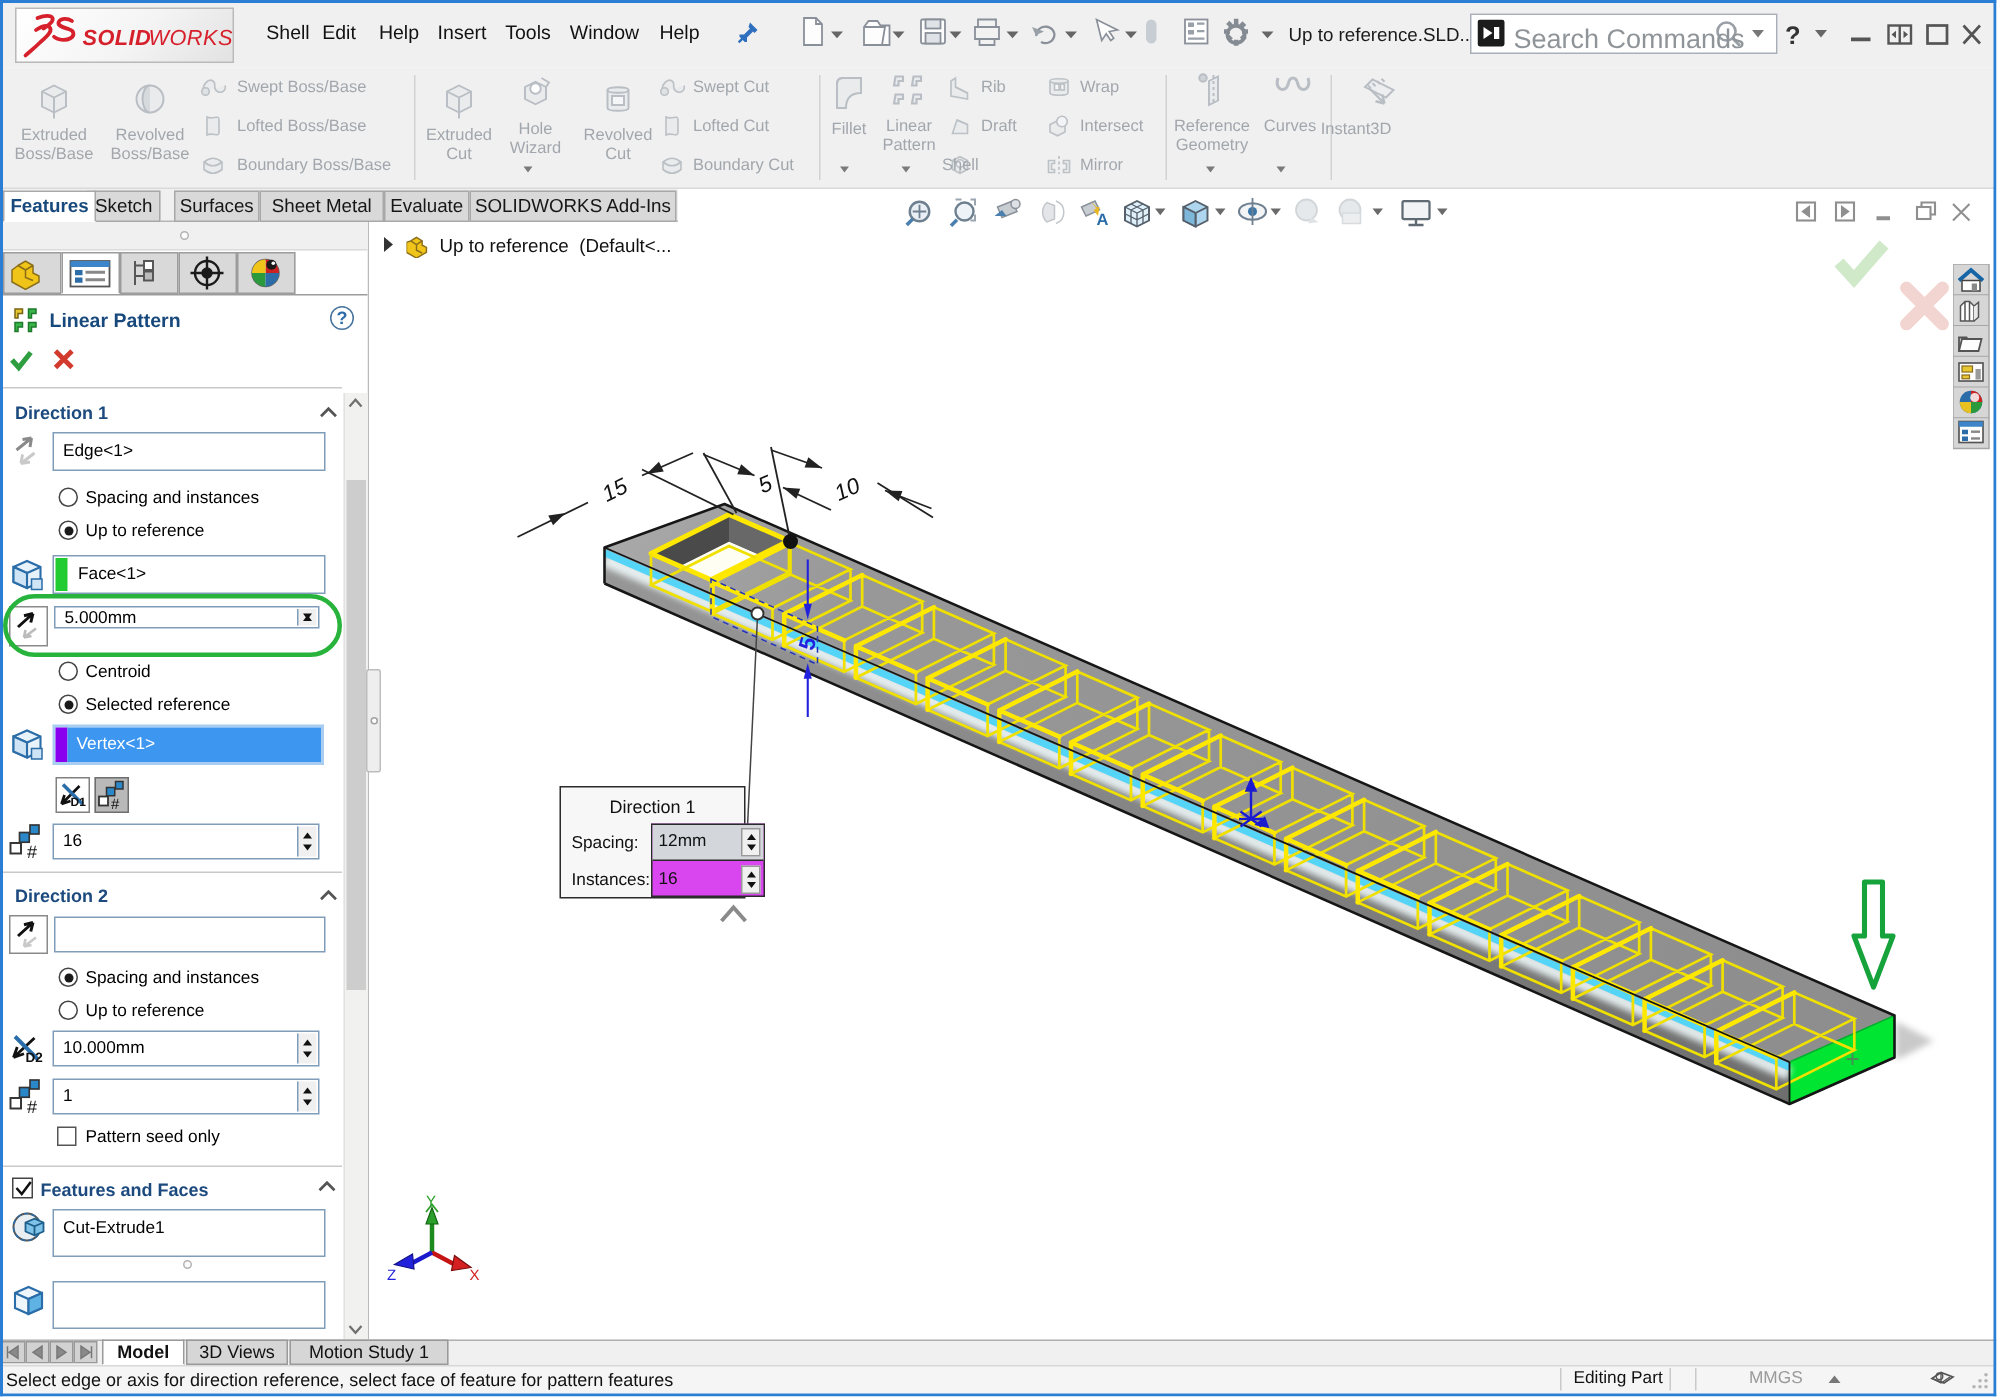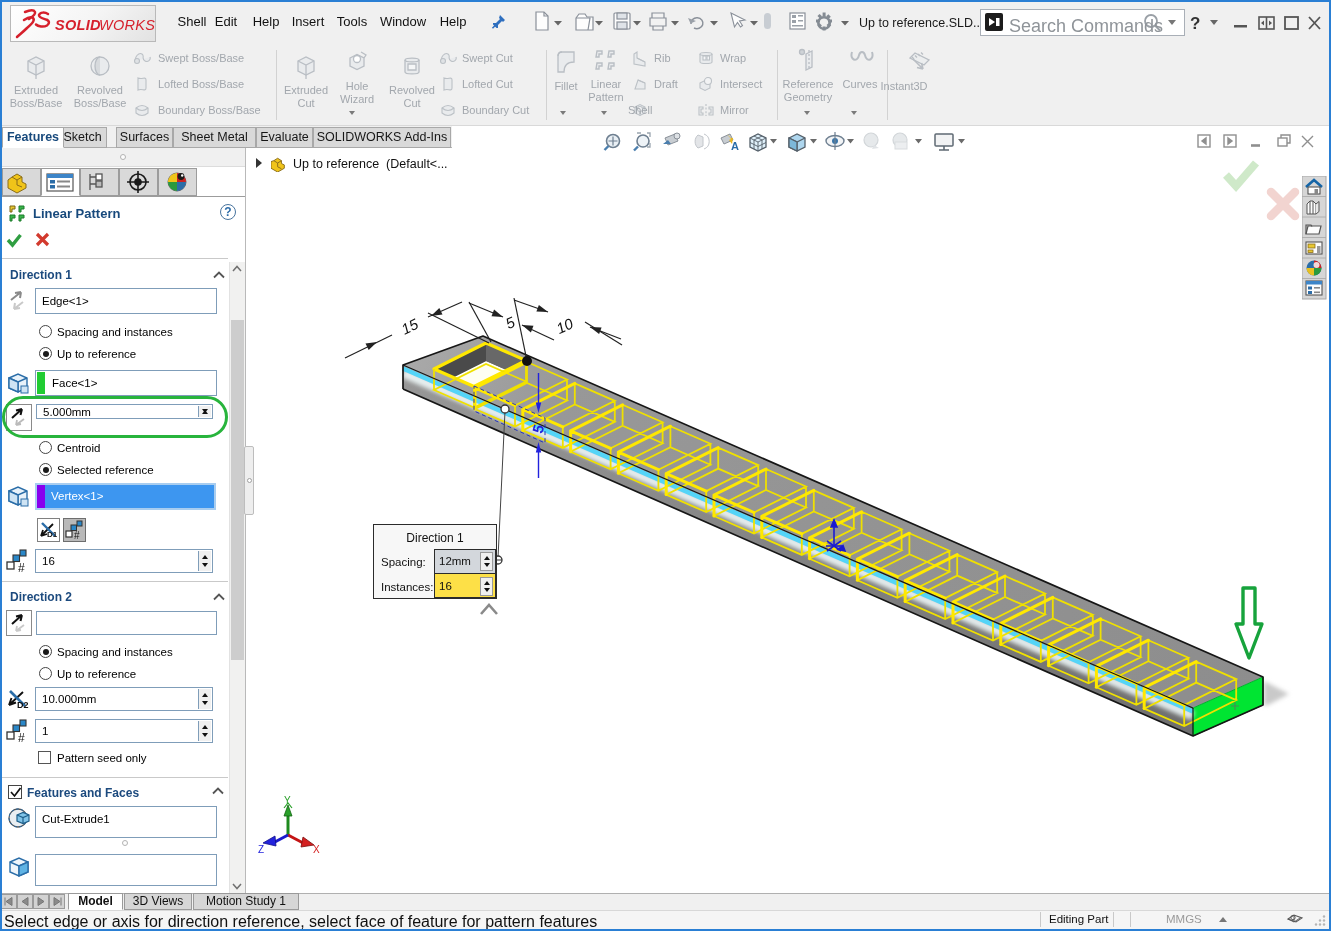--- a/index.html
+++ b/index.html
@@ -667,21 +667,21 @@
 <line x1="288" y1="835" x2="305" y2="844" stroke="#c41414" stroke-width="3"></line>
 <path d="M303,837 l11,8 -13,2 z" fill="#d42020" stroke="#7a0e0e" stroke-width="0.8"></path>
 <text x="313" y="853" font-size="10" fill="#d42020" font-family="Liberation Sans">X</text>
 <line x1="288" y1="835" x2="273" y2="843" stroke="#1a1acc" stroke-width="3"></line>
 <path d="M275,836 l-12,7 13,3 z" fill="#2222dd" stroke="#111188" stroke-width="0.8"></path>
 <text x="258" y="853" font-size="10" fill="#2222dd" font-family="Liberation Sans">Z</text>
 </g>
   </svg>
 <div class="abs" style="left:373px;top:524px;width:124px;height:75px;background:#f7f7f7;border:1.5px solid #2b2b2b;z-index:8">
 <div class="abs" style="left:0;top:6px;width:100%;text-align:center;font-size:12px;color:#111">Direction 1</div>
-<div class="abs" style="left:60px;top:24px;width:62px;height:49px;background:#fde047;border:1.5px solid #2b2b2b">
+<div class="abs" style="left:60px;top:24px;width:76px;height:49px;background:#d946ef;border:1.5px solid #2b2b2b">
 <div class="abs" style="left:0;top:0;width:100%;height:24px;background:#d3d7dc;border-bottom:1px solid #2b2b2b"></div>
 <div class="abs" style="left:4px;top:5px;font-size:11.5px;color:#111">12mm</div>
 <div class="abs" style="left:4px;top:30px;font-size:11.5px;color:#111">16</div>
 <div class="abs" style="right:2px;top:2px;width:13px;height:19px;background:#f0f0f0;border:1px solid #999">
         <i style="position:absolute;left:3px;top:3px;width:0;height:0;border-left:3.5px solid transparent;border-right:3.5px solid transparent;border-bottom:4.5px solid #111"></i>
         <i style="position:absolute;left:3px;bottom:3px;width:0;height:0;border-left:3.5px solid transparent;border-right:3.5px solid transparent;border-top:4.5px solid #111"></i>
       </div>
 <div class="abs" style="right:2px;top:27px;width:13px;height:19px;background:#f0f0f0;border:1px solid #999">
         <i style="position:absolute;left:3px;top:3px;width:0;height:0;border-left:3.5px solid transparent;border-right:3.5px solid transparent;border-bottom:4.5px solid #111"></i>
         <i style="position:absolute;left:3px;bottom:3px;width:0;height:0;border-left:3.5px solid transparent;border-right:3.5px solid transparent;border-top:4.5px solid #111"></i>
@@ -742,21 +742,21 @@
 <path d="M5,7.5 l6,-4 v8 z M4,3.5 v8" stroke="#777" fill="#8a8a8a"></path>
 <path d="M21,7.5 l6,-4 v8 z" fill="#8a8a8a" stroke="#777"></path>
 <path d="M43,7.5 l-6,-4 v8 z" fill="#8a8a8a" stroke="#777"></path>
 <path d="M59,7.5 l-6,-4 v8 z M60,3.5 v8" stroke="#777" fill="#8a8a8a"></path>
 </g>
   </svg>
 <div class="btab act" style="left:68px;width:55px">Model</div>
 <div class="btab" style="left:124px;width:68px">3D Views</div>
 <div class="btab" style="left:193px;width:106px">Motion Study 1</div>
 <div class="abs" style="left:0;top:910px;width:1331px;height:19px;background:#f5f5f5;border-top:1px solid #d8d8d8"></div>
-<div class="abs" style="left:4px;top:913px;font-size:16px;color:#111;white-space:nowrap;z-index:2">Select edge or axis for direction reference, select face of feature for pattern features</div>
+<div class="abs" style="left:4px;top:913px;font-size:12px;color:#111;white-space:nowrap;z-index:2">Select edge or axis for direction reference, select face of feature for pattern features</div>
 <div class="abs" style="left:1040px;top:912px;width:1px;height:15px;background:#c9c9c9;z-index:2"></div>
 <div class="abs" style="left:1113px;top:912px;width:1px;height:15px;background:#c9c9c9;z-index:2"></div>
 <div class="abs" style="left:1130px;top:912px;width:1px;height:15px;background:#c9c9c9;z-index:2"></div>
 <div class="abs" style="left:1049px;top:913px;font-size:11.5px;color:#111;z-index:2">Editing Part</div>
 <div class="abs" style="left:1166px;top:913px;font-size:11.5px;color:#9a9a9a;z-index:2">MMGS</div>
 <div class="abs" style="left:1219px;top:917px;width:0;height:0;border-left:4px solid transparent;border-right:4px solid transparent;border-bottom:5px solid #777;z-index:2"></div>
 <svg class="abs" style="left:1286px;top:911px;z-index:2" width="18" height="16" viewBox="0 0 18 16">
 <path d="M2,8 l6,-4 8,3 -6,4 z" fill="#f4f4f4" stroke="#555" stroke-width="1.1"></path>
 <path d="M2,8 l6,3 6,-4 M8,4 v7" stroke="#555" stroke-width="0.9" fill="none"></path>
 <circle cx="7" cy="6.5" r="2.2" fill="none" stroke="#555" stroke-width="0.9"></circle>

